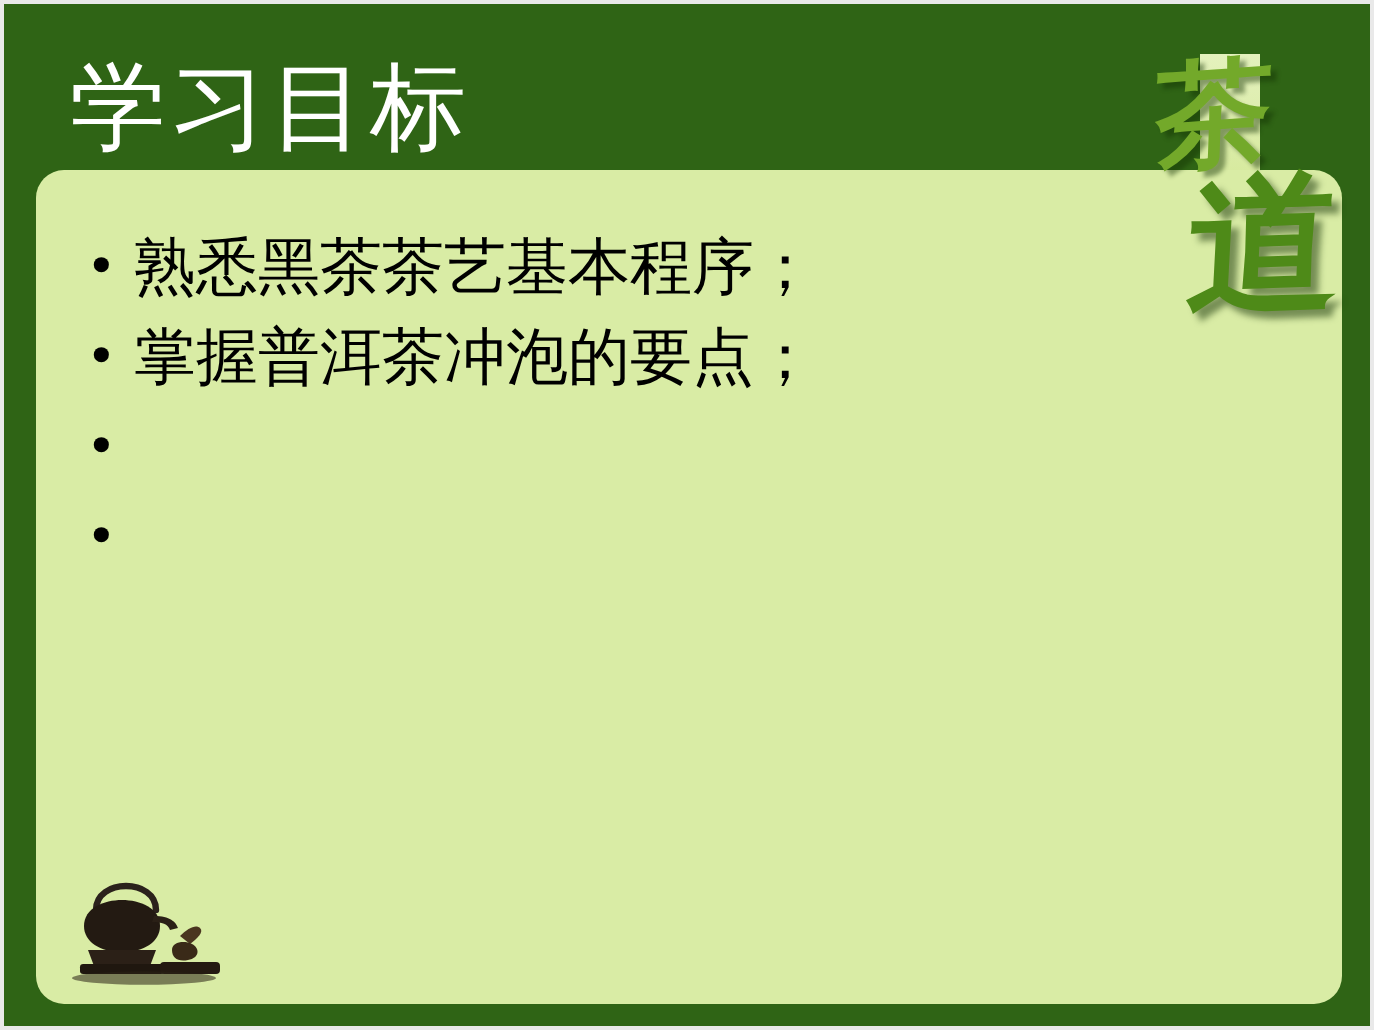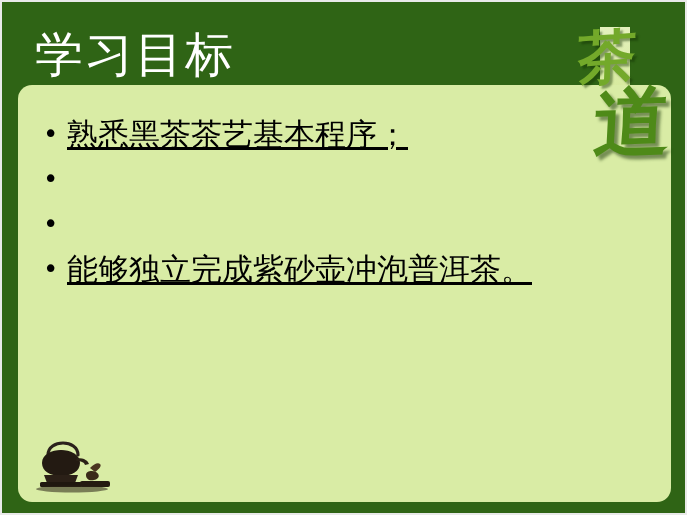--- a/index.html
+++ b/index.html
@@ -108,21 +108,20 @@
   #bullet-list li .bullet-dot {
     flex: 0 0 auto;
     width: 24px;
     text-align: left;
     font-size: 26px;
     line-height: 45px;
   }
   #bullet-list li .bullet-text {
     flex: 0 1 auto;
     letter-spacing: 0px;
-    text-decoration: underline;
   }
 
   
   #teapot {
     position: absolute;
     left: 12px;
     bottom: 5px;
     width: 84px;
     height: 66px;
     z-index: 3;
@@ -145,29 +144,29 @@
 
     <ul id="bullet-list">
 
       <li>
         <span class="bullet-dot">•</span>
         <span class="bullet-text">熟悉黑茶茶艺基本程序；</span>
       </li>
 
       <li>
         <span class="bullet-dot">•</span>
+        <span class="bullet-text">掌握普洱茶冲泡的要点；</span>
       </li>
 
       <li>
         <span class="bullet-dot">•</span>
       </li>
 
       <li>
         <span class="bullet-dot">•</span>
-        <span class="bullet-text">能够独立完成紫砂壶冲泡普洱茶。</span>
       </li>
 
     </ul>
 
     <svg id="teapot" viewBox="0 0 84 66">
 
       <path d="M18 24 C18 8, 48 8, 48 24" stroke="#2b221c" stroke-width="3.2" fill="none" stroke-linecap="round"></path>
 
       <ellipse cx="31" cy="22" rx="5" ry="2.6" fill="#24190f"></ellipse>
 

